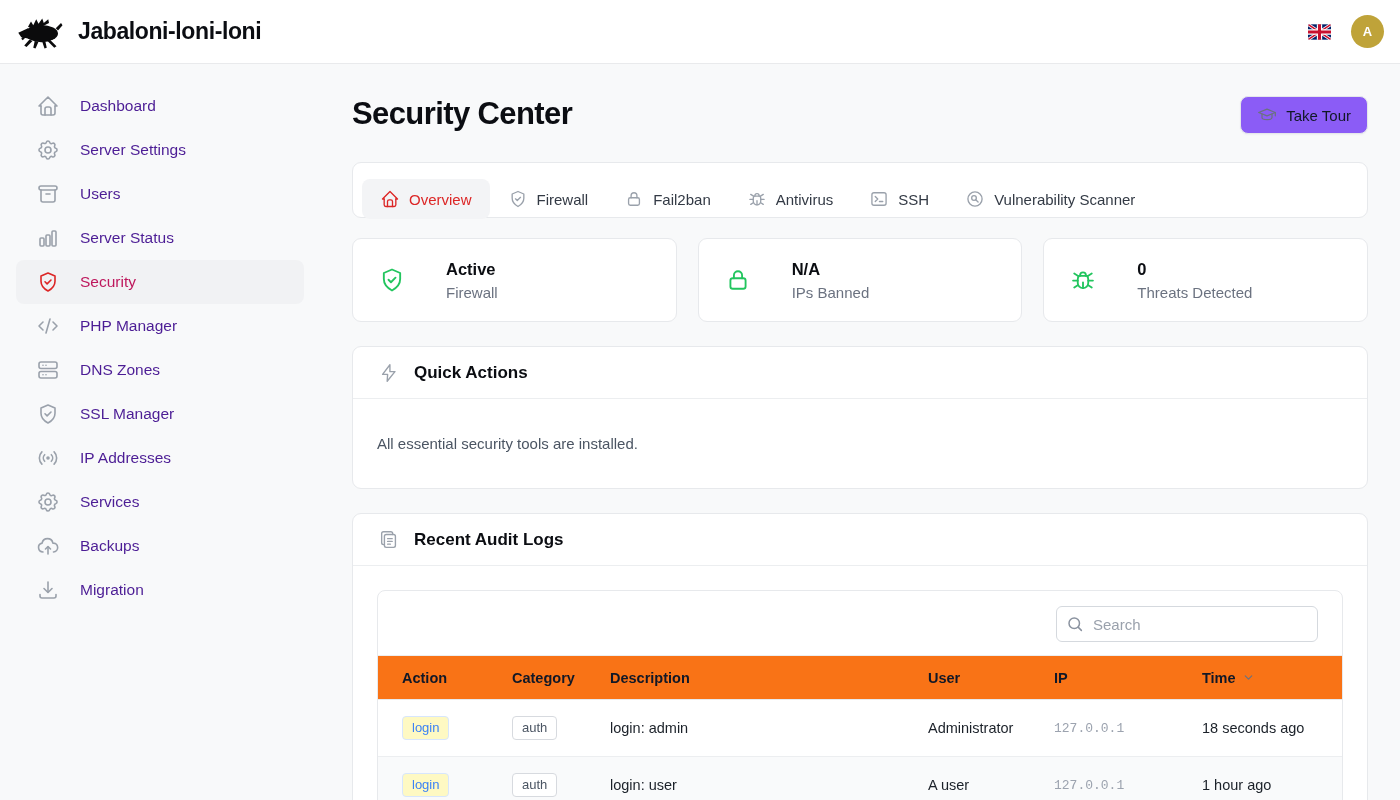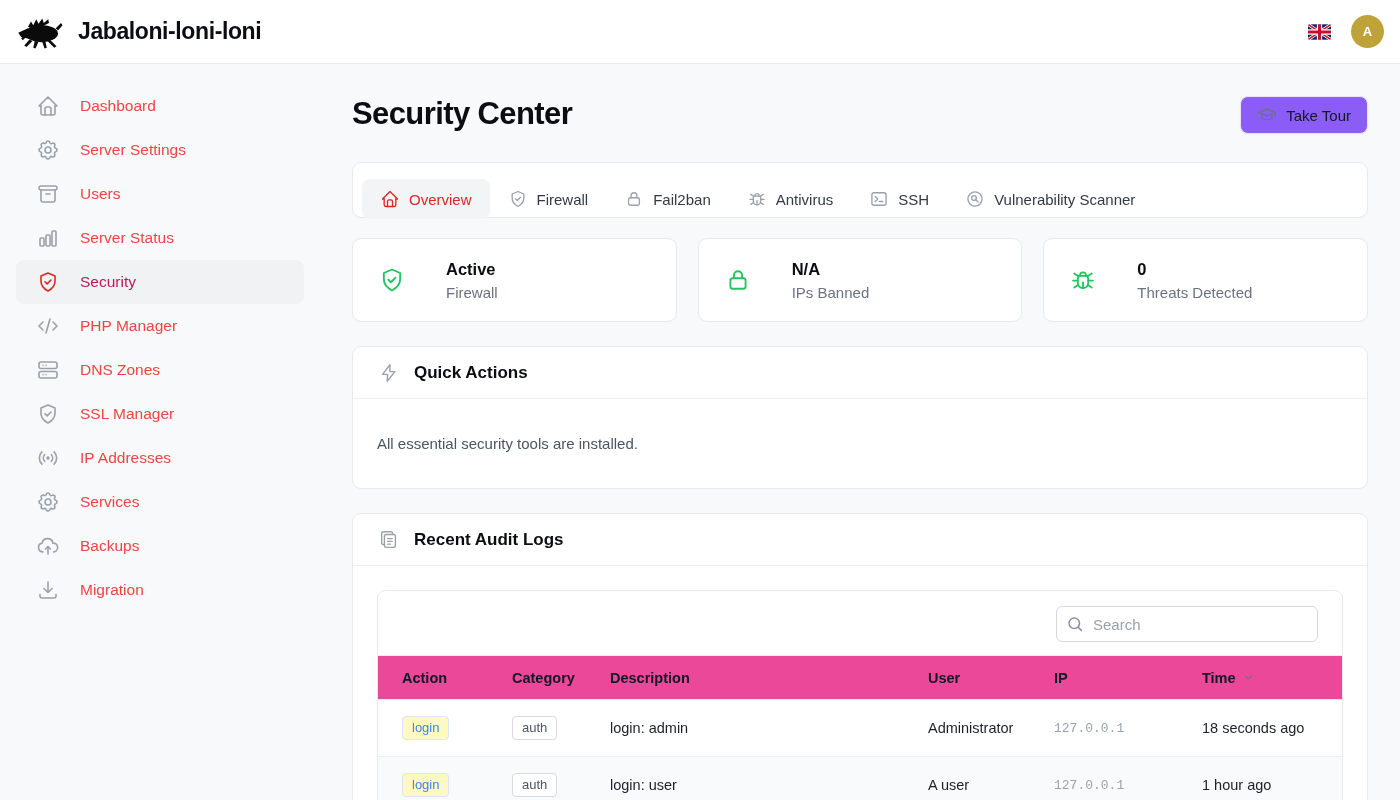--- a/index.html
+++ b/index.html
@@ -13,21 +13,21 @@
   .brand-name { font-size:23px; font-weight:700; letter-spacing:-.4px; color:#0b0d12; }
   .topbar-right { display:flex; align-items:center; gap:20px; }
   .flag { width:23px; height:16px; border-radius:2px; overflow:hidden; display:inline-flex; cursor:pointer; }
   .avatar { width:33px; height:33px; border-radius:50%; background:#bfa339; color:#fff;
             font-size:13px; font-weight:700; display:flex; align-items:center; justify-content:center; cursor:pointer; }
 
   
   .layout { display:flex; height:736px; }
   .sidebar { flex:0 0 320px; padding:20px 16px; }
   .side-item { display:flex; align-items:center; gap:20px; height:44px; padding:0 0 0 20px;
-               border-radius:8px; cursor:pointer; color:#ef4444; font-size:15.5px; }
+               border-radius:8px; cursor:pointer; color:#4c1d95; font-size:15.5px; }
   .side-item .icon { width:24px; height:24px; color:#9aa1ab; display:inline-flex; }
   .side-item.active { background:#f1f2f4; color:#be185d; font-weight:400; }
   .side-item.active .icon { color:#dc2626; }
   .icon svg { width:100%; height:100%; }
 
   main { flex:1; padding:32px 32px 0 32px; }
 
   .page-head { display:flex; align-items:flex-start; justify-content:space-between; margin-bottom:28px; }
   .page-title { font-size:31px; font-weight:800; letter-spacing:-.6px; color:#0b0d12; }
   .tour-btn { display:flex; align-items:center; gap:9px; background:#8b5cf6; border:1px solid #e5e7eb;
@@ -63,21 +63,21 @@
 
   
   .table-wrap { border:1px solid #e7e9ec; border-radius:8px; overflow:hidden; }
   .table-toolbar { display:flex; justify-content:flex-end; padding:15px 24px 13px; }
   .search-box { position:relative; width:262px; }
   .search-box .icon { position:absolute; left:10px; top:9px; width:18px; height:18px; color:#8b93a0; }
   .search-box input { width:100%; height:36px; border:1px solid #d5d9de; border-radius:6px;
                       padding:0 10px 0 36px; font-size:15px; font-family:inherit; color:#111827; outline:none; }
   .search-box input::placeholder { color:#9aa1ac; }
   table { width:100%; border-collapse:collapse; table-layout:fixed; }
-  thead th { height:44px; background:#ec4899; border-top:1px solid #eceef0; border-bottom:1px solid #e7e9ec;
+  thead th { height:44px; background:#f97316; border-top:1px solid #eceef0; border-bottom:1px solid #e7e9ec;
              font-size:14.5px; font-weight:700; color:#111827; text-align:left; padding:0; }
   th.first, td.first { padding-left:24px; }
   tbody td { height:57px; font-size:14.5px; color:#1b2129; padding:0; }
   tbody tr { border-bottom:1px solid #eceef0; }
   tbody tr:nth-child(even) { background:#f9fafb; }
   .th-sort { display:inline-flex; align-items:center; gap:6px; cursor:pointer; }
   .th-sort .icon { width:13px; height:13px; color:#6b7280; }
   .badge { display:inline-block; padding:3px 9px; border-radius:4px; font-size:13px; line-height:1.25; }
   .badge-blue { color:#3b82f6; background:#fef9c3; border:1px solid #d7e6fd; }
   .badge-gray { color:#4b5563; background:#fff; border:1px solid #d7dadf; }

